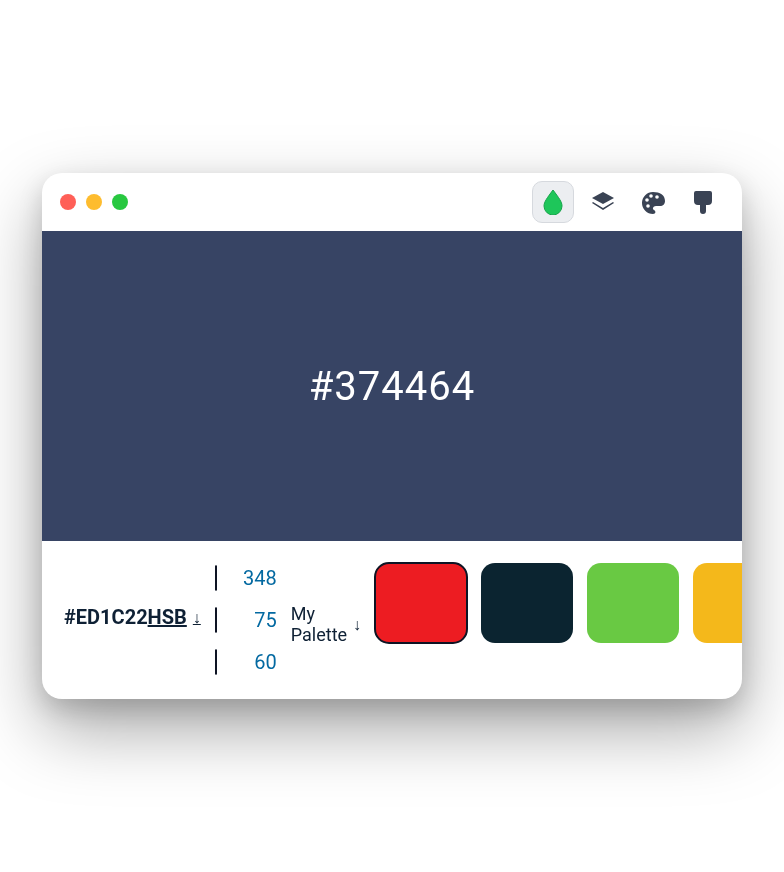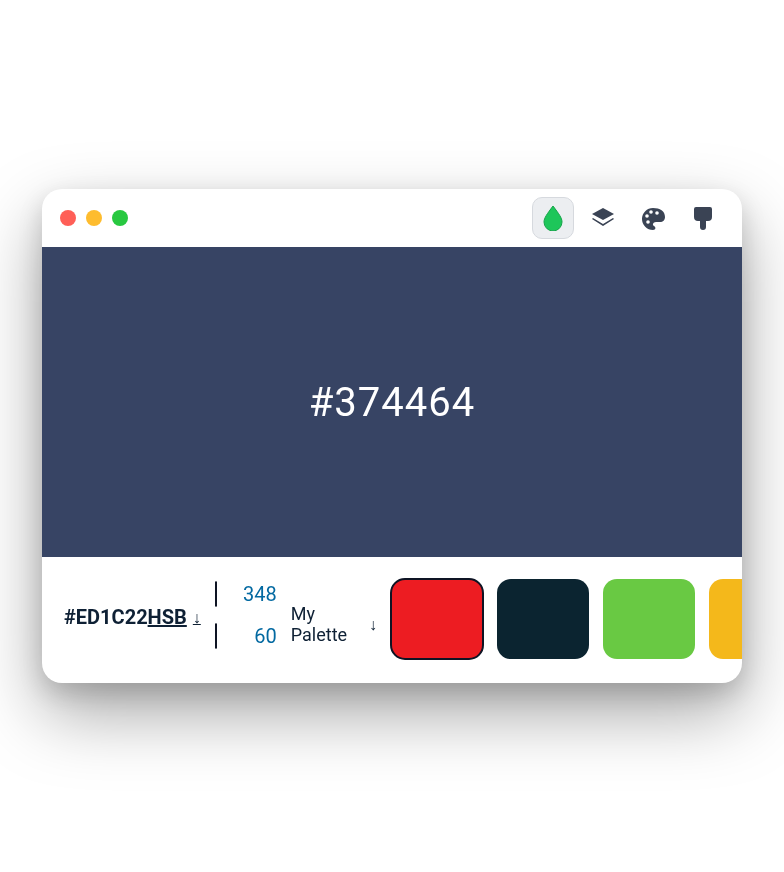--- a/index.html
+++ b/index.html
@@ -67,21 +67,21 @@
       #00ff80 48%, #00ffff 55%, #0080ff 65%, #0000ff 75%, #8000ff 85%,
       #ff00ff 92%, #ff0040 100%);
   }
   .track.sat {
     background: linear-gradient(90deg, #ffffff 0%, #ed1c22 100%);
   }
   .track.bri {
     background: linear-gradient(90deg, #000000 0%, #ed1c22 100%);
   }
   .val { width:42px; text-align:right; color:#0369a1; font-size:20px; }
-  .palette-label { display:flex; align-items:center; gap:22px; color:#0e2034; font-size:18px; margin-top:14px; cursor:pointer;}
+  .palette-label { display:flex; align-items:center; gap:6px; color:#0e2034; font-size:18px; margin-top:14px; cursor:pointer;}
   .swatches { display:flex; gap:14px; margin-top:4px; }
   .swatch {
     width:92px; height:80px; border-radius:14px;
   }
   .swatch.selected { outline:2px solid #0e1424; outline-offset:-1px; }
   .swatch.add {
     background:#ffffff; border:1.5px solid #e1e4e9;
     display:flex; align-items:center; justify-content:center;
     cursor:pointer;
   }
@@ -144,20 +144,24 @@
         <span class="arrow-down">↓</span>
       </span>
     </div>
 
     <div class="sliders">
       <div class="slider-row">
         <div class="track hue"></div>
         <div class="val">348</div>
       </div>
       <div class="slider-row">
+        <div class="track sat"></div>
+        <div class="val">75</div>
+      </div>
+      <div class="slider-row">
         <div class="track bri"></div>
         <div class="val">60</div>
       </div>
     </div>
 
     <div class="palette-label">
       <span>My Palette</span>
       <span class="arrow-down">↓</span>
     </div>
 

